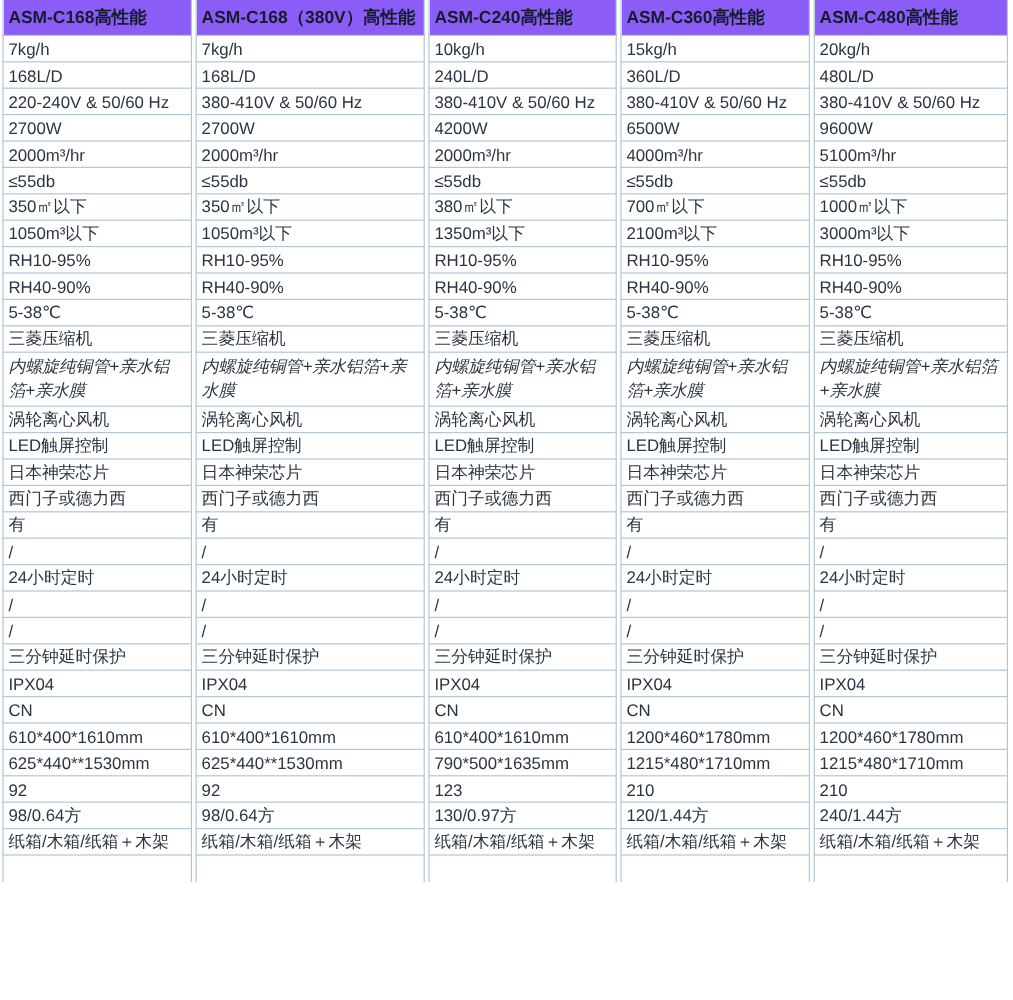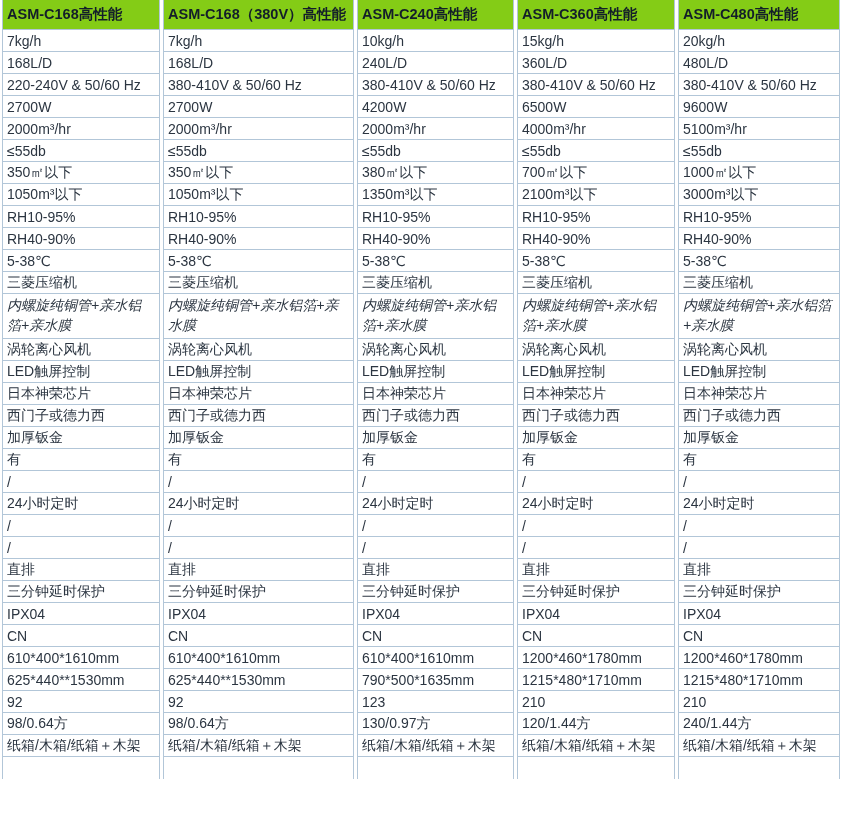--- a/index.html
+++ b/index.html
@@ -18,21 +18,21 @@
     padding:0 4px;
     font-size:14px;
     color:#2b3541;
     text-align:left;
     vertical-align:middle;
     overflow:hidden;
     white-space:nowrap;
     box-sizing:border-box;
   }
   thead th{
-    background:#84cc16;
+    background:#8b5cf6;
     font-weight:bold;
     font-size:14.5px;
     color:#131e2a;
     height:30px;
   }
   tr.r{height:22px;padding-left:36px;}
   tr.tall{height:45px;font-style:italic;}
   tr.tall td{white-space:normal;line-height:20px;padding-top:1px;vertical-align:top;}
   tr.cutoff{height:22px;}
   tr.cutoff td{border-bottom:none;}
@@ -251,31 +251,20 @@
           <td class="spacer"></td>
           <td>西门子或德力西</td>
           <td class="spacer"></td>
           <td>西门子或德力西</td>
           <td class="spacer"></td>
           <td>西门子或德力西</td>
           <td class="spacer"></td>
           <td>西门子或德力西</td>
         </tr>
         <tr class="r">
-          <td>加厚钣金</td>
-          <td class="spacer"></td>
-          <td>加厚钣金</td>
-          <td class="spacer"></td>
-          <td>加厚钣金</td>
-          <td class="spacer"></td>
-          <td>加厚钣金</td>
-          <td class="spacer"></td>
-          <td>加厚钣金</td>
-        </tr>
-        <tr class="r">
           <td>有</td>
           <td class="spacer"></td>
           <td>有</td>
           <td class="spacer"></td>
           <td>有</td>
           <td class="spacer"></td>
           <td>有</td>
           <td class="spacer"></td>
           <td>有</td>
         </tr>
@@ -315,31 +304,20 @@
         <tr class="r">
           <td>/</td>
           <td class="spacer"></td>
           <td>/</td>
           <td class="spacer"></td>
           <td>/</td>
           <td class="spacer"></td>
           <td>/</td>
           <td class="spacer"></td>
           <td>/</td>
-        </tr>
-        <tr class="r">
-          <td>直排</td>
-          <td class="spacer"></td>
-          <td>直排</td>
-          <td class="spacer"></td>
-          <td>直排</td>
-          <td class="spacer"></td>
-          <td>直排</td>
-          <td class="spacer"></td>
-          <td>直排</td>
         </tr>
         <tr class="r">
           <td>三分钟延时保护</td>
           <td class="spacer"></td>
           <td>三分钟延时保护</td>
           <td class="spacer"></td>
           <td>三分钟延时保护</td>
           <td class="spacer"></td>
           <td>三分钟延时保护</td>
           <td class="spacer"></td>

